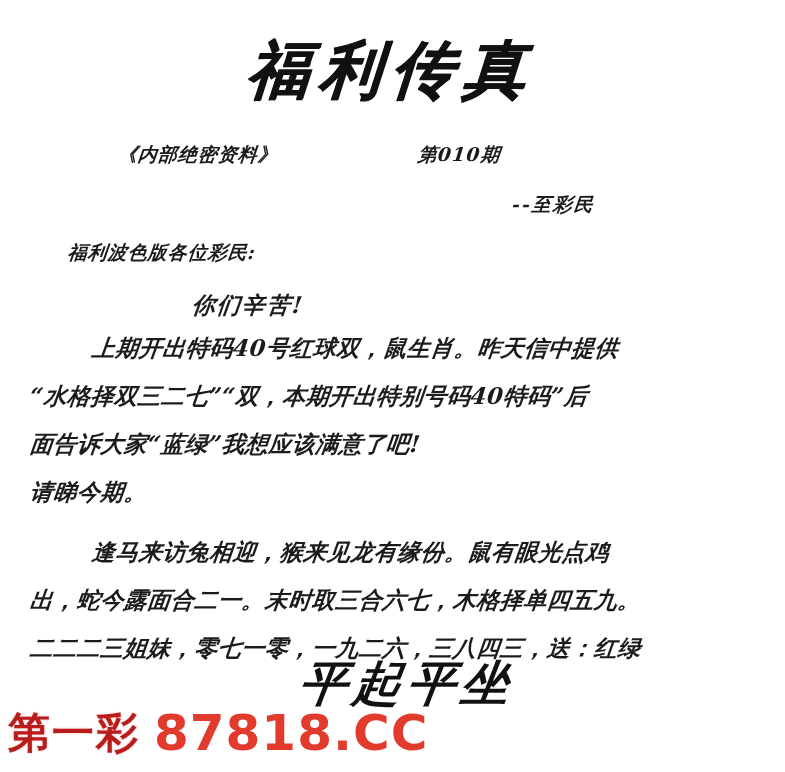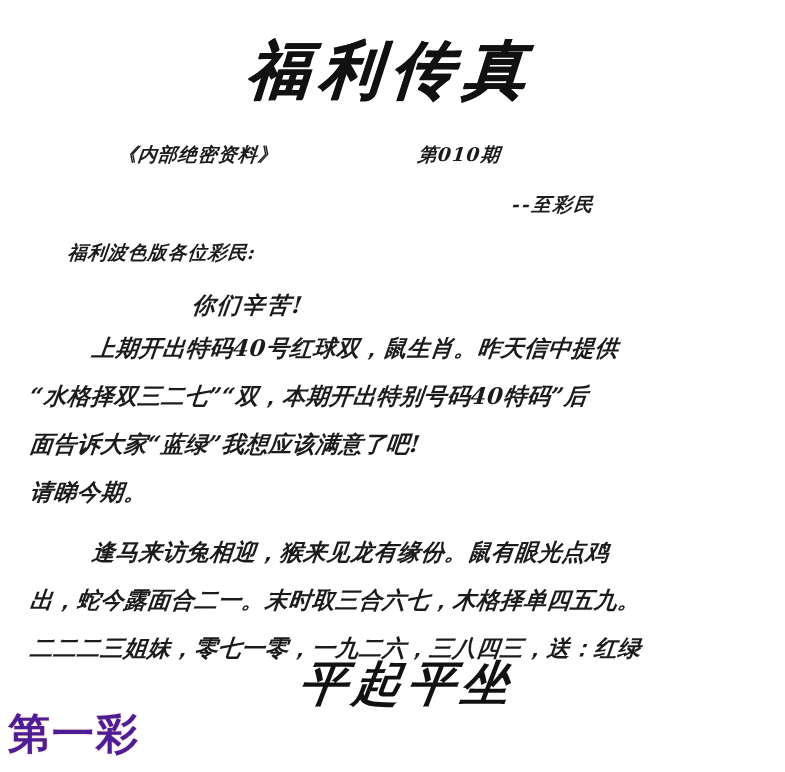--- a/index.html
+++ b/index.html
@@ -136,21 +136,21 @@
     position: absolute;
     left: 8px;
     bottom: 10px;
     display: flex;
     align-items: center;
     gap: 14px;
   }
   .wm-brand {
     font-size: 42px;
     font-weight: bold;
-    color: #4c1d95;
+    color: #b91c1c;
     letter-spacing: 2px;
     font-family: "DejaVu Sans", sans-serif;
     text-shadow: 0 0 2px rgba(226,59,46,0.4);
   }
   .wm-domain {
     font-size: 50px;
     font-weight: bold;
     color: #e23b2e;
     letter-spacing: 1px;
     font-family: "DejaVu Sans", sans-serif;
@@ -180,15 +180,16 @@
   <p class="para">请睇今期。</p>
 
   <p class="para indent block2">逢马来访兔相迎，猴来见龙有缘份。鼠有眼光点鸡</p>
   <p class="para">出，蛇今露面合二一。末时取三合六七，木格择单四五九。</p>
   <p class="para">二二二三姐妹，零七一零，一九二六，三八四三，送：红绿</p>
 
   <div class="slogan">平起平坐</div>
 
   <div class="watermark">
     <span class="wm-brand">第一彩</span>
+    <span class="wm-domain">87818.CC</span>
   </div>
 
 </div>
 
 </body></html>

